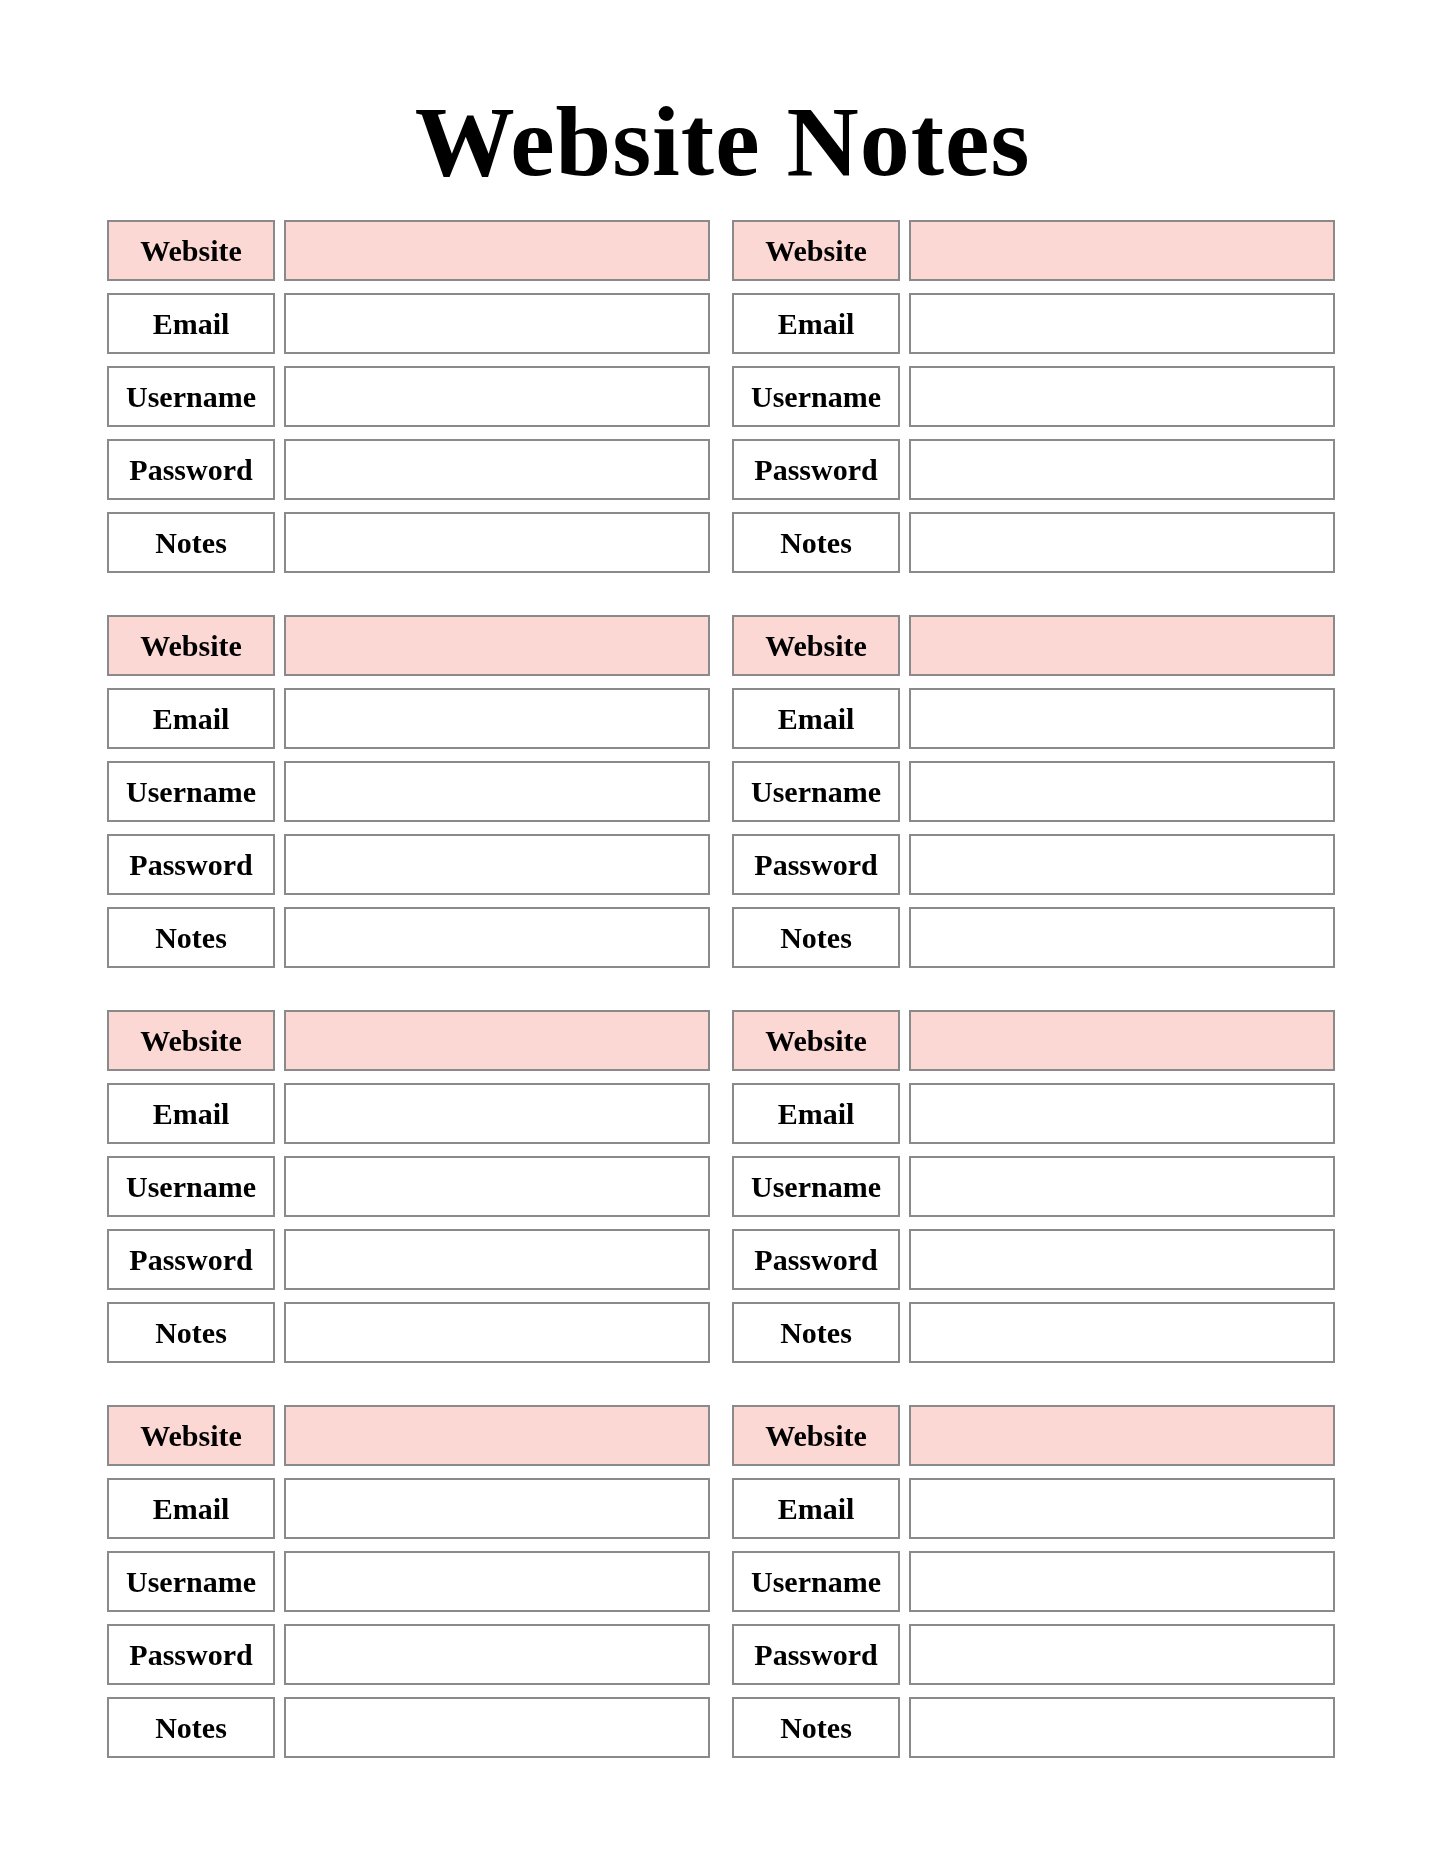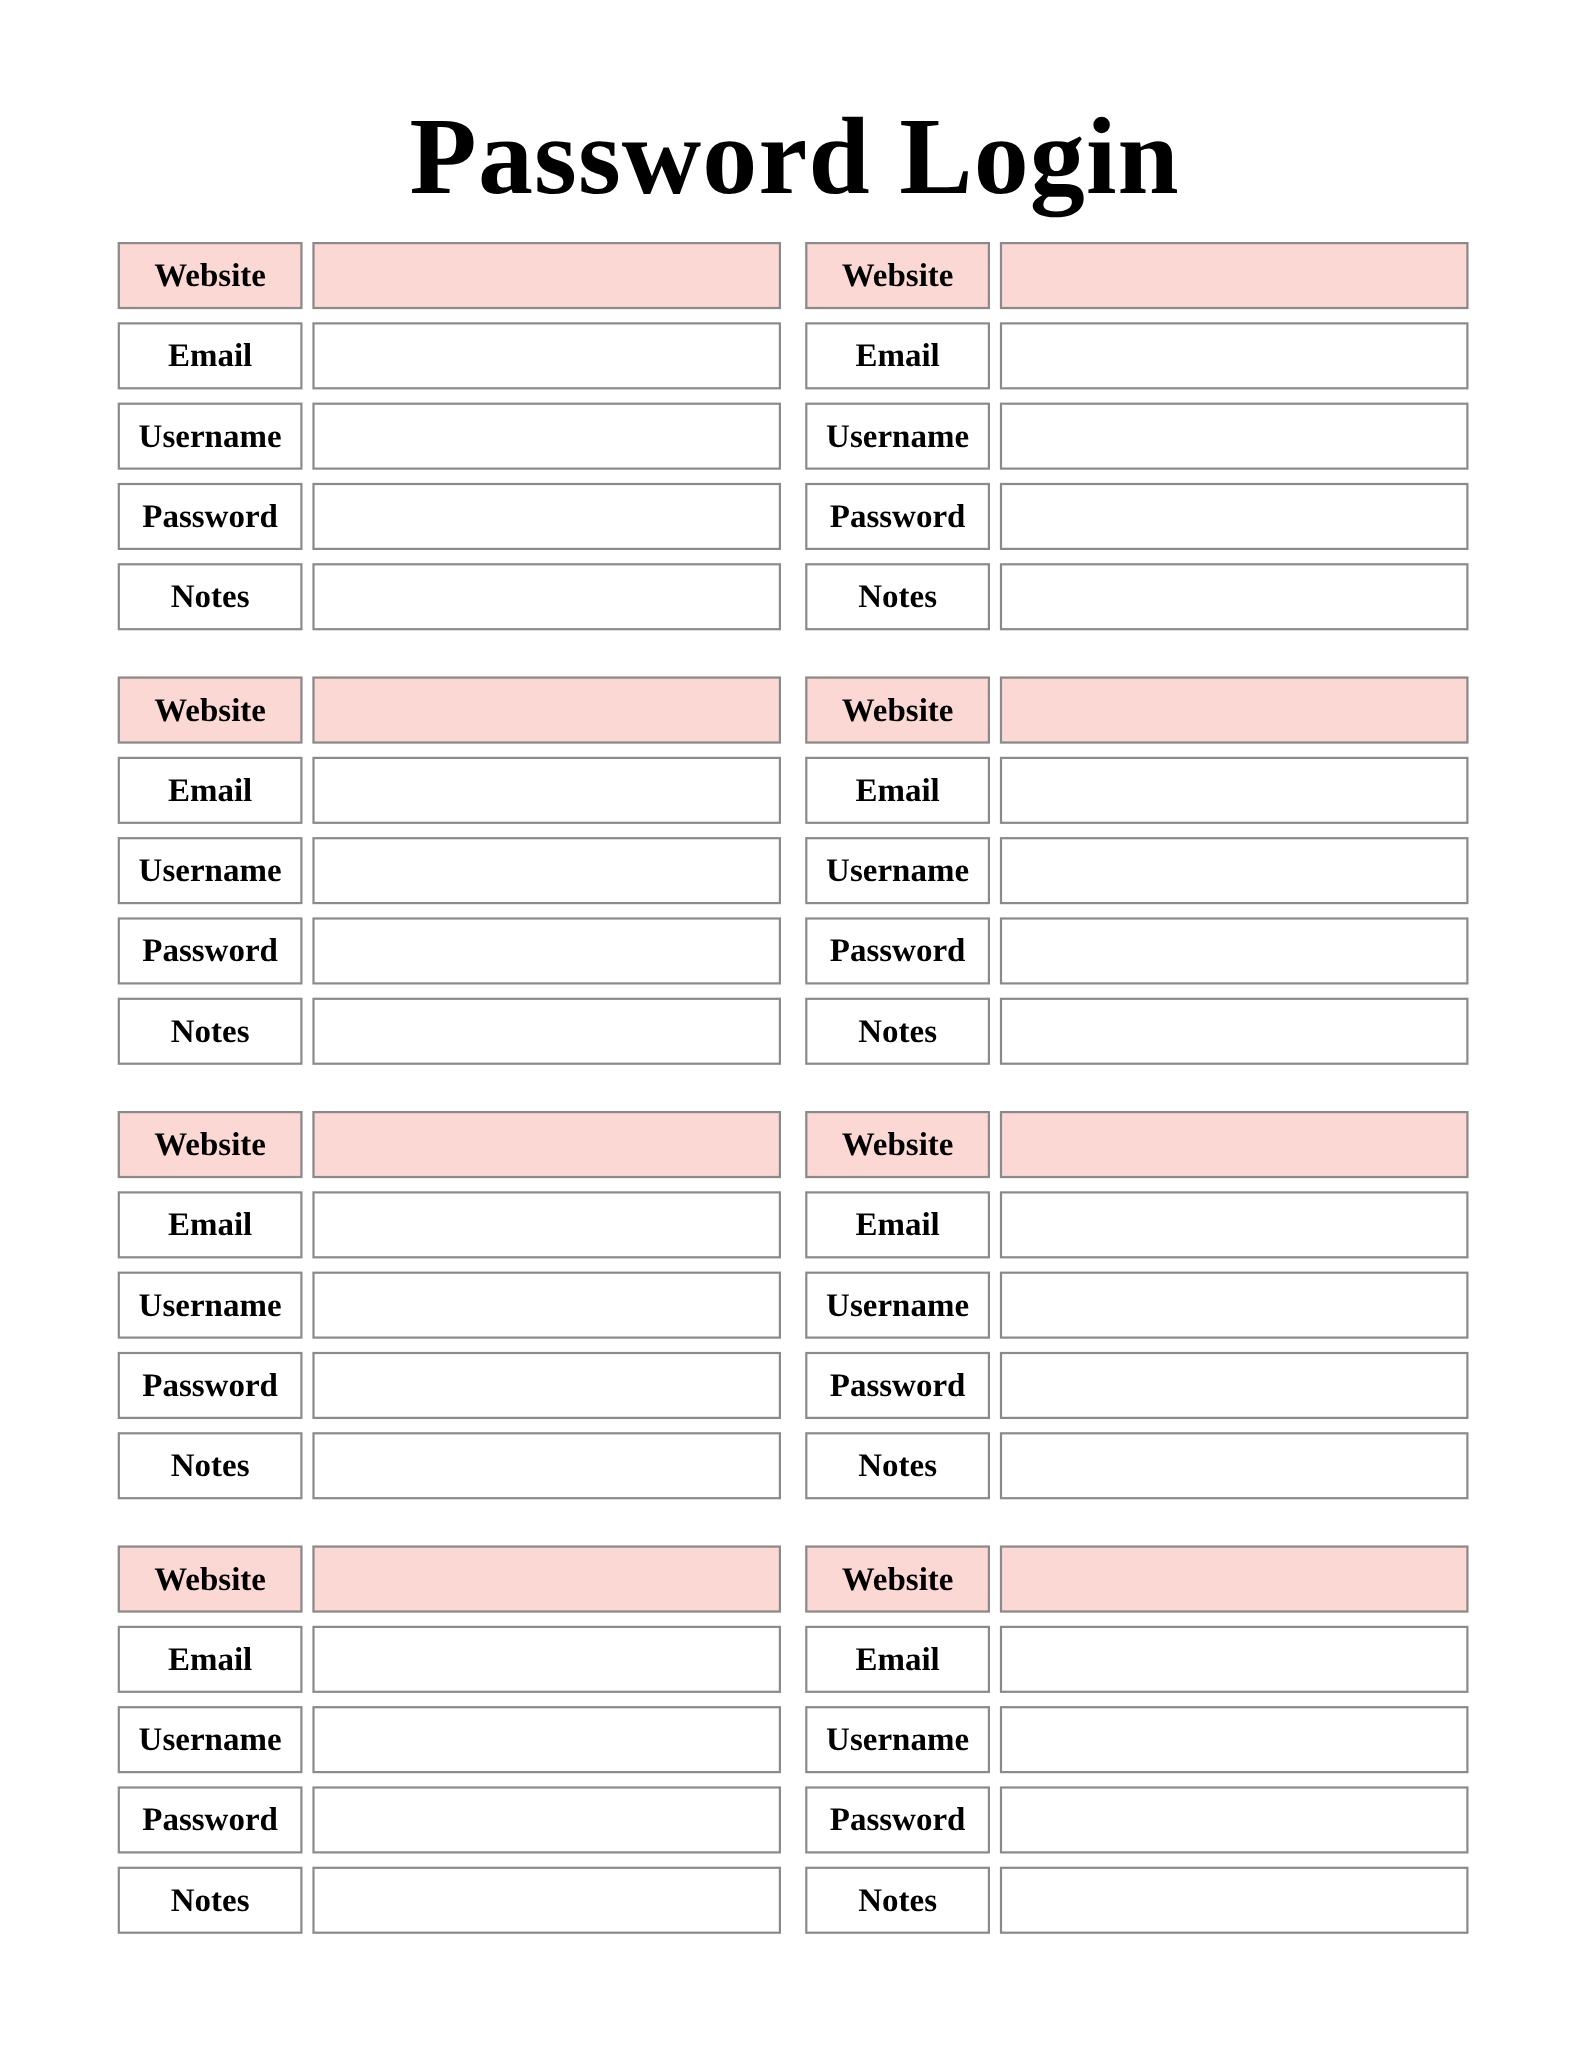--- a/index.html
+++ b/index.html
@@ -67,21 +67,21 @@
     line-height: 1;
   }
   .value-cell { flex: 1 1 auto; }
   .pink { background: #fcd8d4; }
 </style>
 </head>
 <body>
 
 <div class="page">
 
-  <div class="title">Password Login</div>
+  <div class="title">Website Notes</div>
 
   <div class="grid">
 
     <div class="block-row">
       <div class="block">
         <div class="field-row">
           <div class="cell label-cell pink">Website</div>
           <div class="cell value-cell pink"></div>
         </div>
         <div class="field-row">

